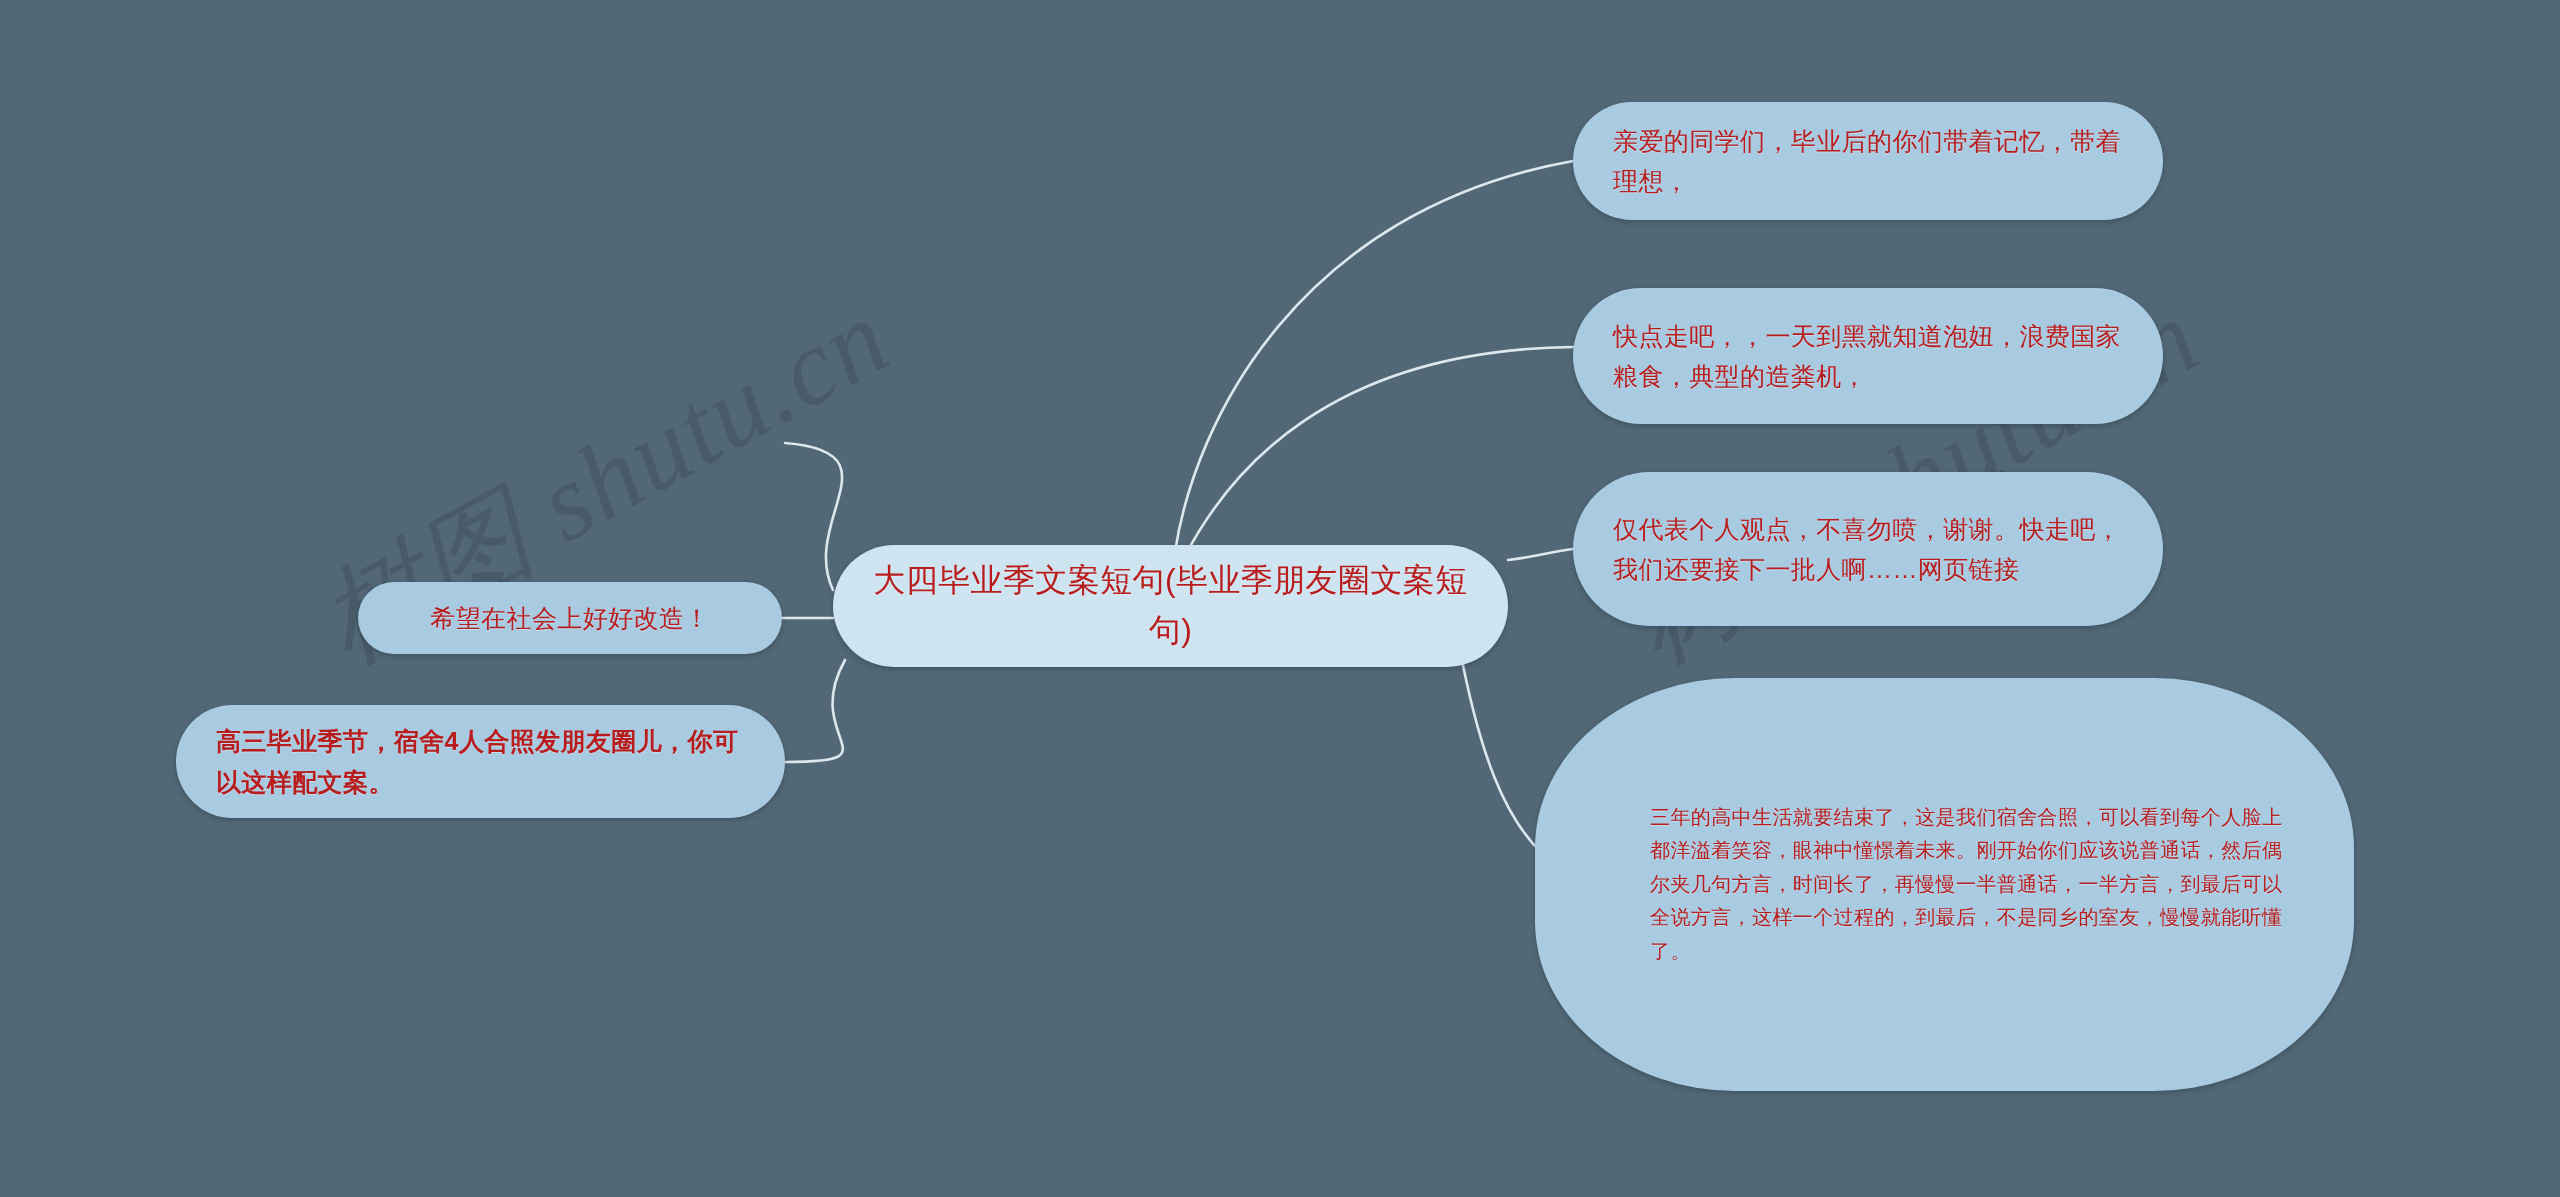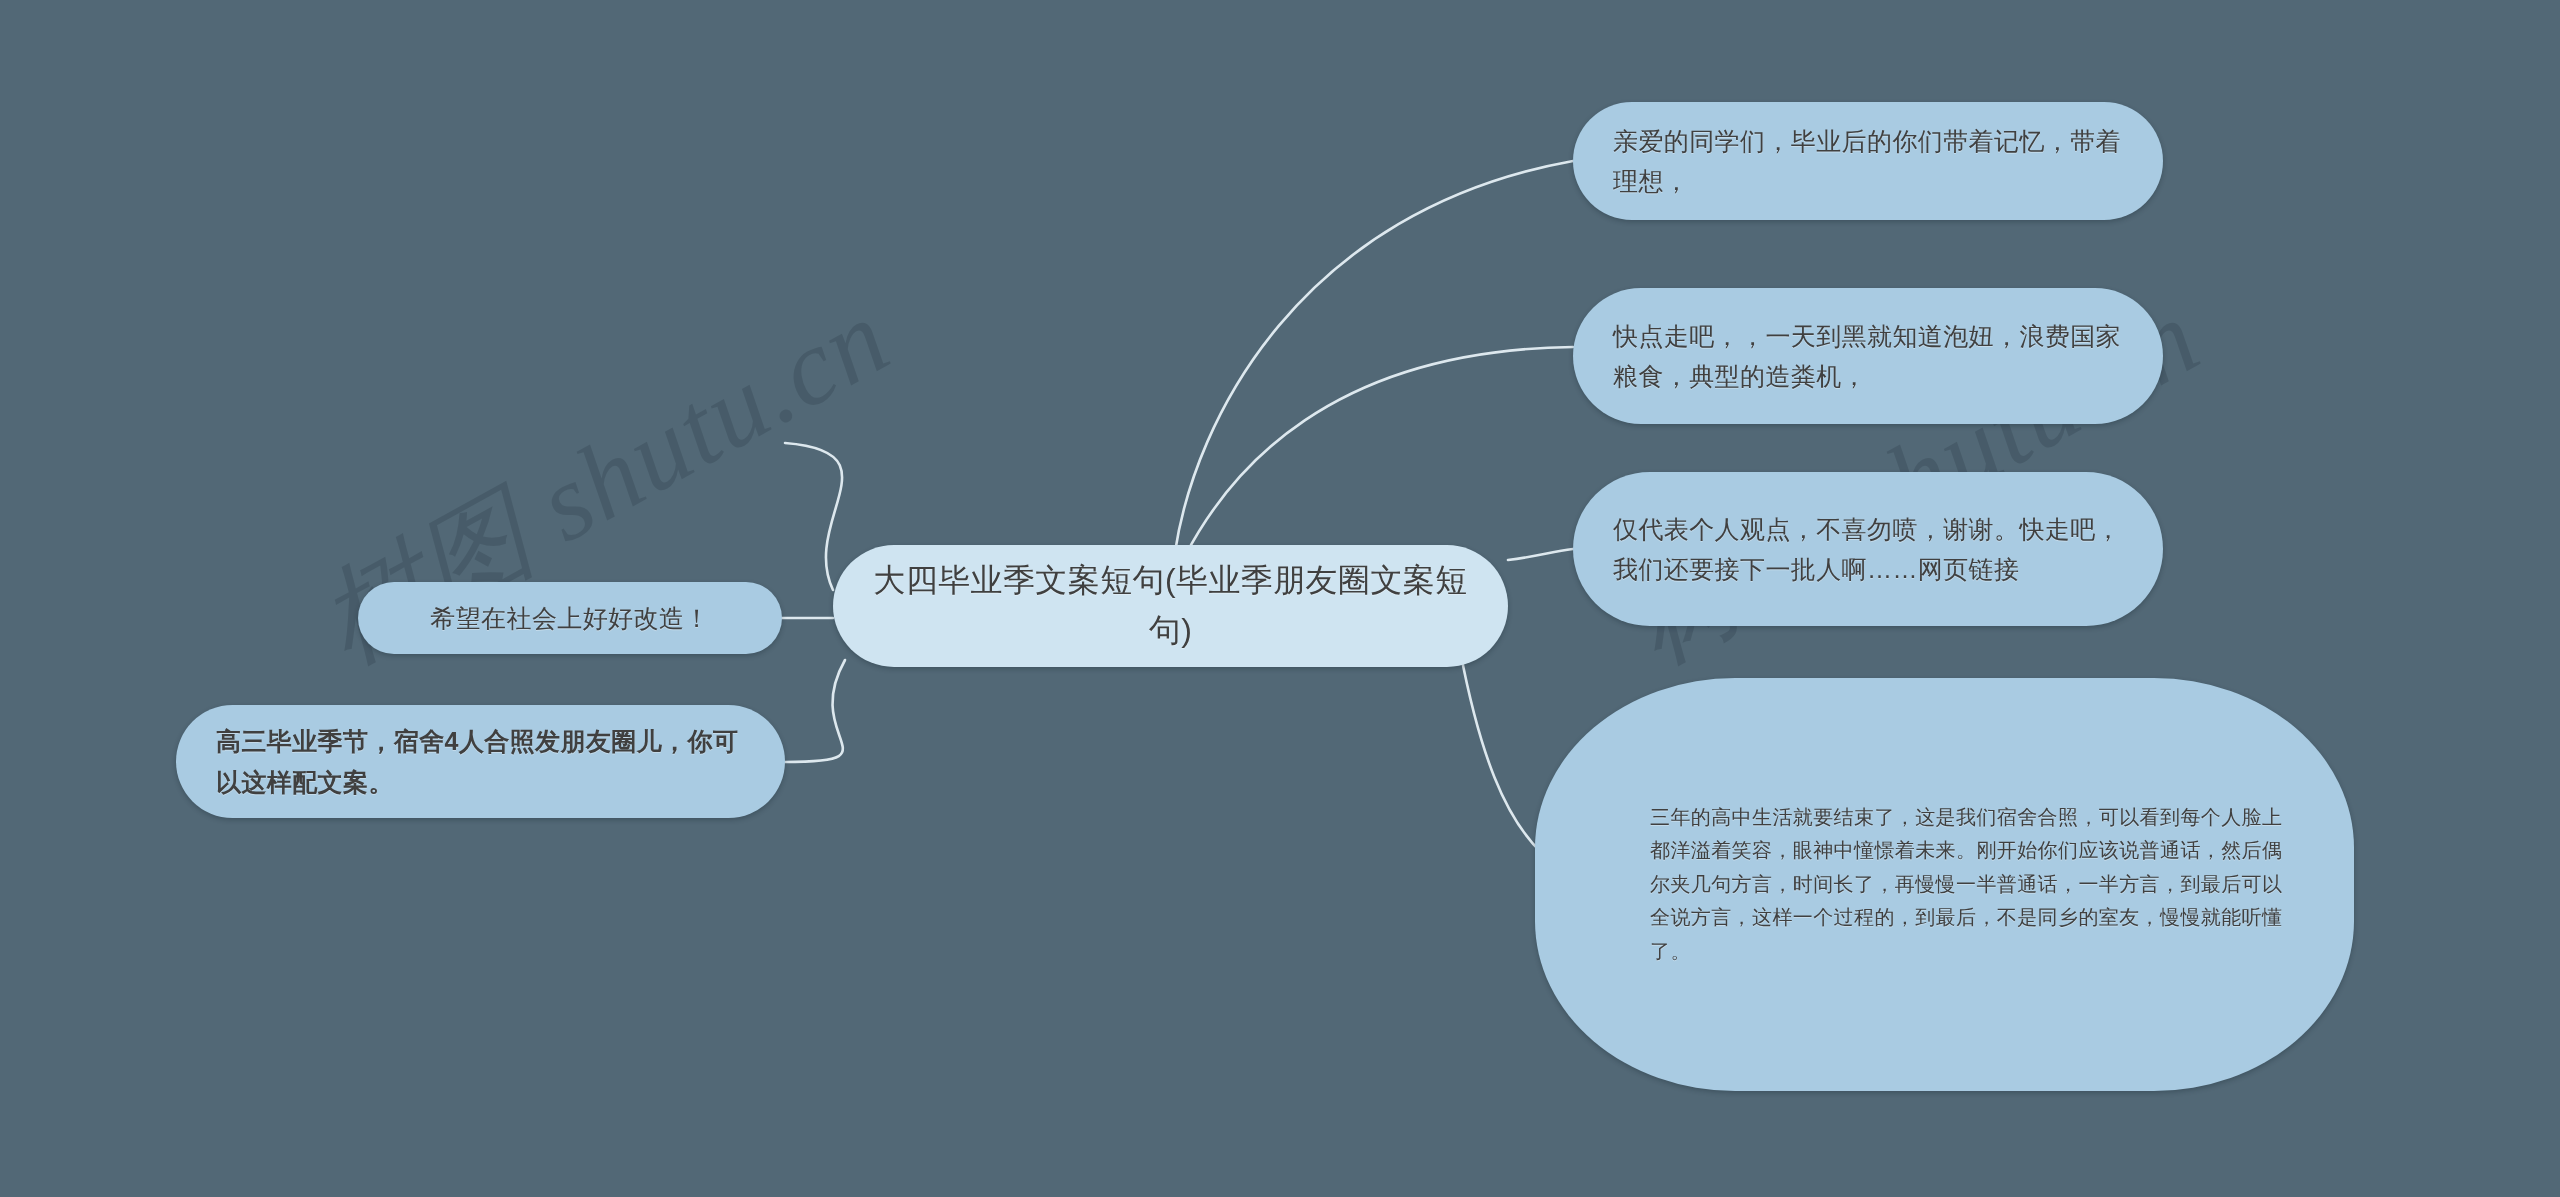--- a/index.html
+++ b/index.html
@@ -56,21 +56,21 @@
     stroke-width: 2.6;
     stroke-linecap: round;
     opacity: 0.92;
   }
 
   
   .node {
     position: absolute;
     box-sizing: border-box;
     background: #a9cbe2;
-    color: #404040;
+    color: #b91c1c;
     display: flex;
     align-items: center;
     line-height: 1.62;
     font-size: 25px;
     letter-spacing: 0.4px;
     box-shadow: 0 2px 5px rgba(20,35,45,0.30);
     text-shadow: 0 1px 0 rgba(255,255,255,0.32);
   }
   .node .txt { display: block; width: 100%; }
 

